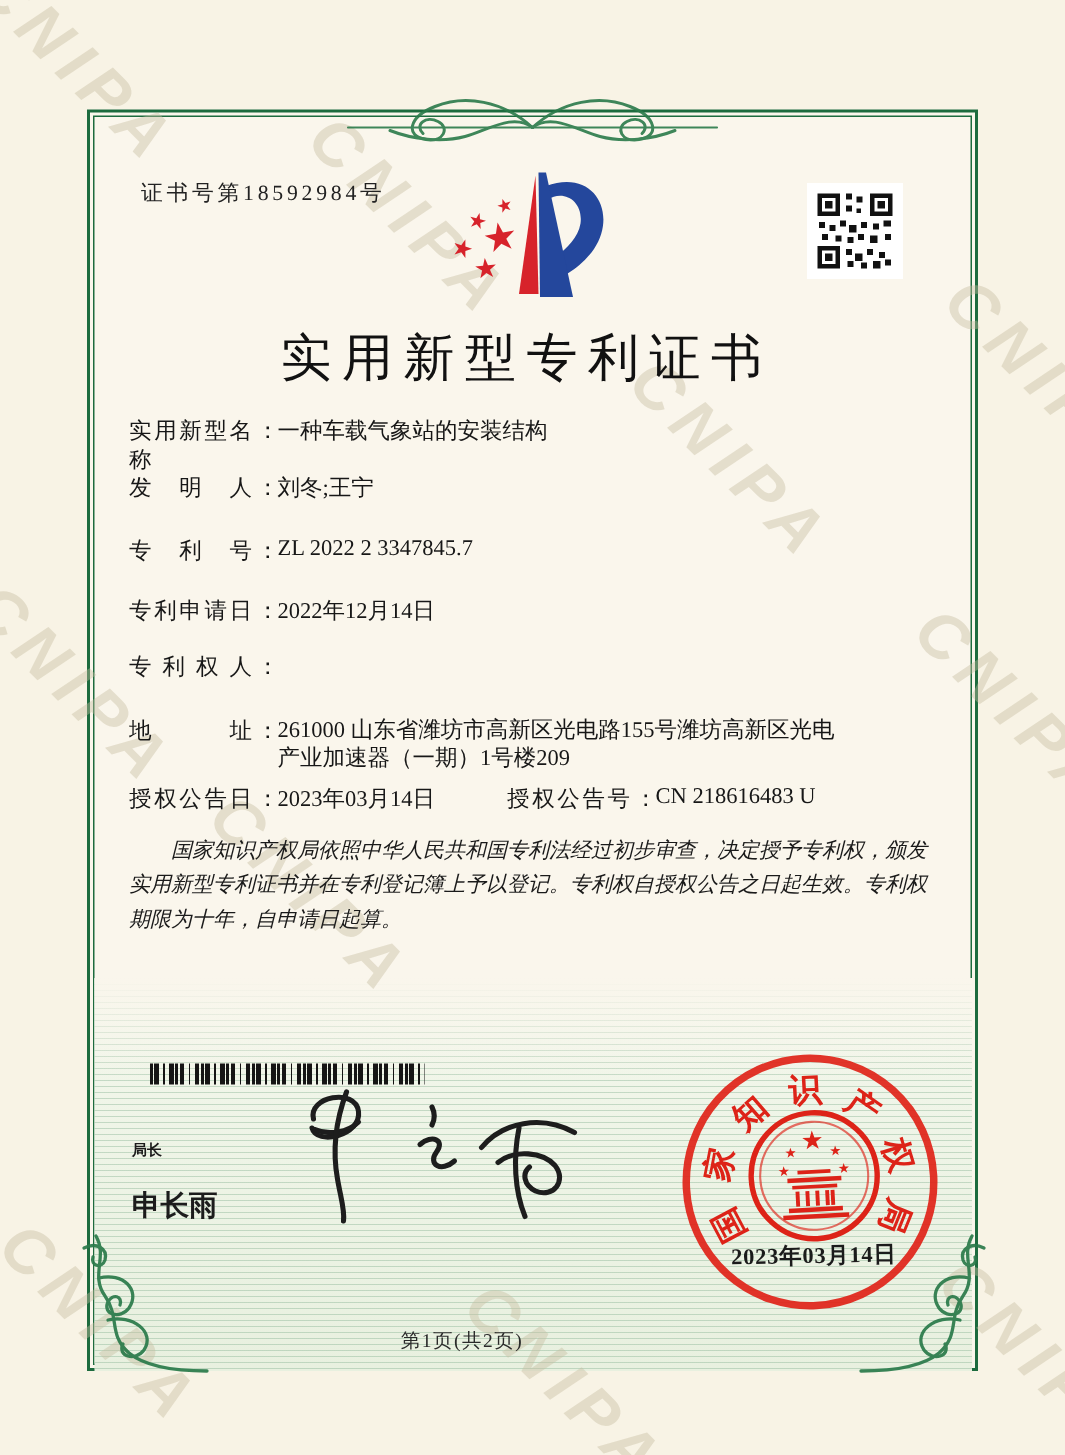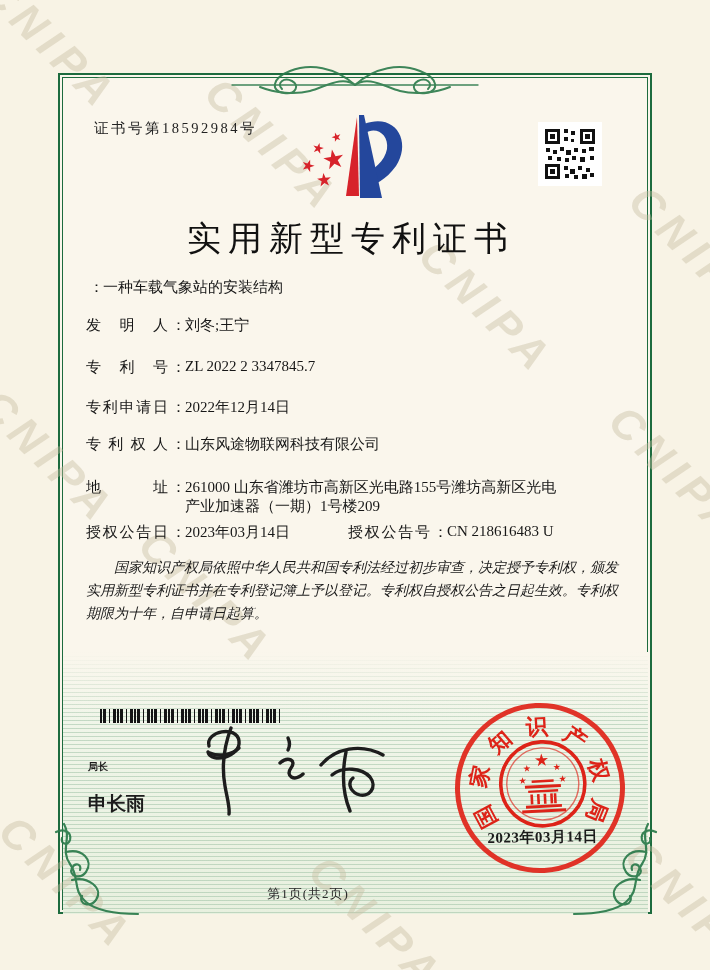--- a/index.html
+++ b/index.html
@@ -56,21 +56,21 @@
     display:inline-block; width:82px; text-align:justify; text-align-last:justify; flex:none;
   }
   .row .colon{ flex:none; width:14px; margin-left:3px; }
   .row .val{ white-space:pre-line; }
   .r-name{top:278px;} .r-inv{top:316px;} .r-pat{top:358px;}
   .r-app{top:398px;} .r-own{top:435px;} .r-addr{top:478px;} .r-grant{top:523px;}
   .r-addr .val{ width:392px; line-height:19px; }
   .r-grant .vdate{ width:132px; }
   .r-grant .lbl2{
     display:inline-block; width:82px; text-align:justify; text-align-last:justify;
-    flex:none; margin-left:31px;
+    flex:none; margin-left:21px;
   }
   
   .paras{
     position:absolute; left:86px; top:556px; width:544px; z-index:4;
     font-size:14px; line-height:23px; font-style:italic; color:#1a1a1a;
   }
   .paras p{ margin:0 0 6px 0; text-indent:2em; }
   
   .barcode{
     position:absolute; left:100px; top:709px; width:183px; height:14px; z-index:4;
@@ -210,20 +210,21 @@
           <rect x="36" y="53" width="4" height="4"></rect>
           <rect x="44" y="52" width="5" height="5"></rect>
           <rect x="52" y="51" width="4" height="4"></rect>
       </g>
     </svg>
   </div>
 
   <div class="title">实用新型专利证书</div>
 
   <div class="row r-name">
+    <span class="lbl">实用新型名称</span>
     <span class="colon">：</span>
     <span class="val">一种车载气象站的安装结构</span>
   </div>
   <div class="row r-inv">
     <span class="lbl">发明人</span>
     <span class="colon">：</span>
     <span class="val">刘冬;王宁</span>
   </div>
   <div class="row r-pat">
     <span class="lbl">专利号</span>
@@ -231,21 +232,20 @@
     <span class="val">ZL 2022 2 3347845.7</span>
   </div>
   <div class="row r-app">
     <span class="lbl">专利申请日</span>
     <span class="colon">：</span>
     <span class="val">2022年12月14日</span>
   </div>
   <div class="row r-own">
     <span class="lbl">专利权人</span>
     <span class="colon">：</span>
-    <span class="val">山东风途物联网科技有限公司</span>
   </div>
   <div class="row r-addr">
     <span class="lbl">地址</span>
     <span class="colon">：</span>
     <span class="val">261000 山东省潍坊市高新区光电路155号潍坊高新区光电
 产业加速器（一期）1号楼209</span>
   </div>
   <div class="row r-grant">
     <span class="lbl">授权公告日</span>
     <span class="colon">：</span>

